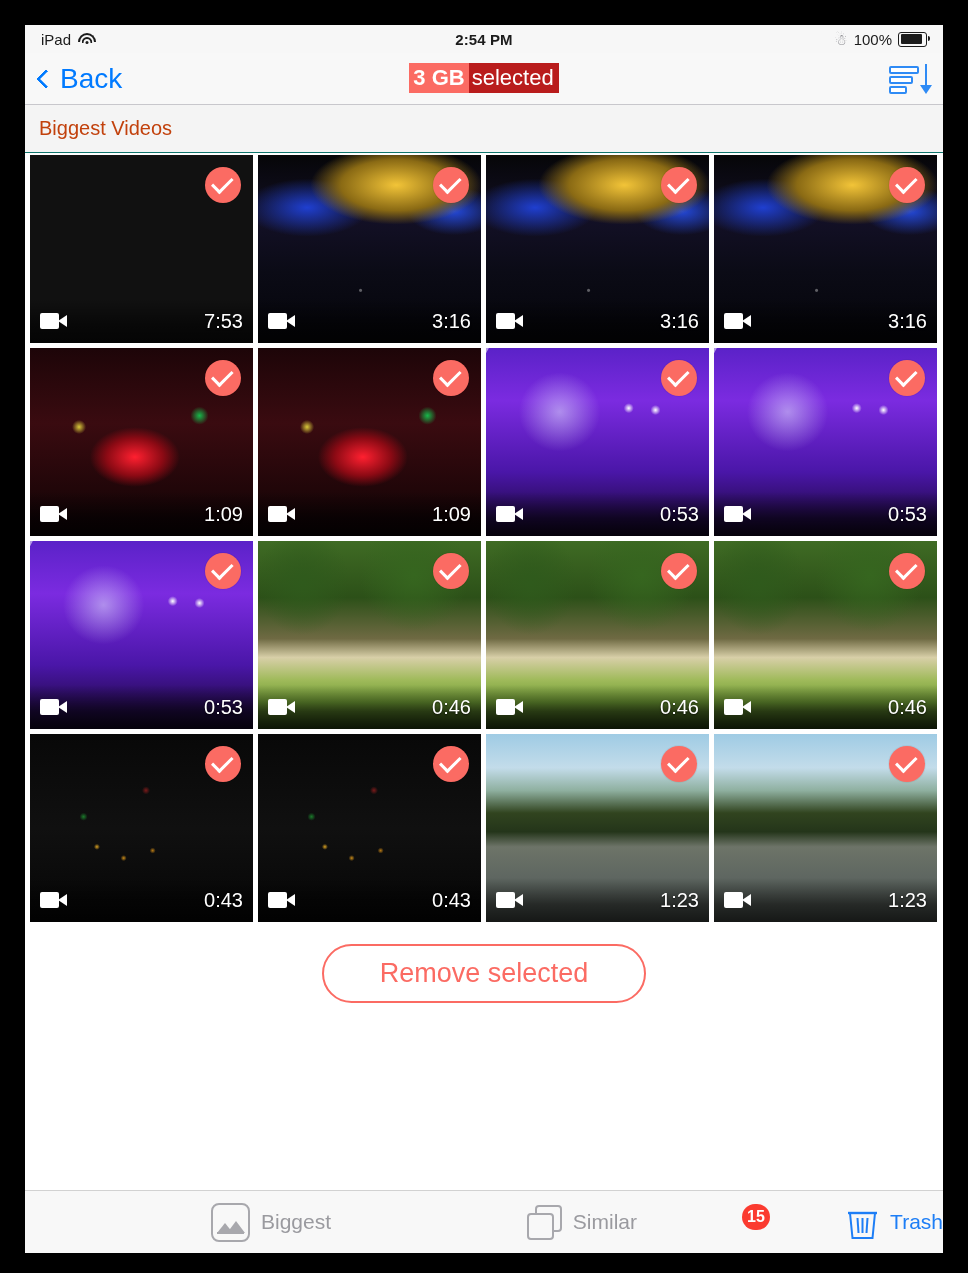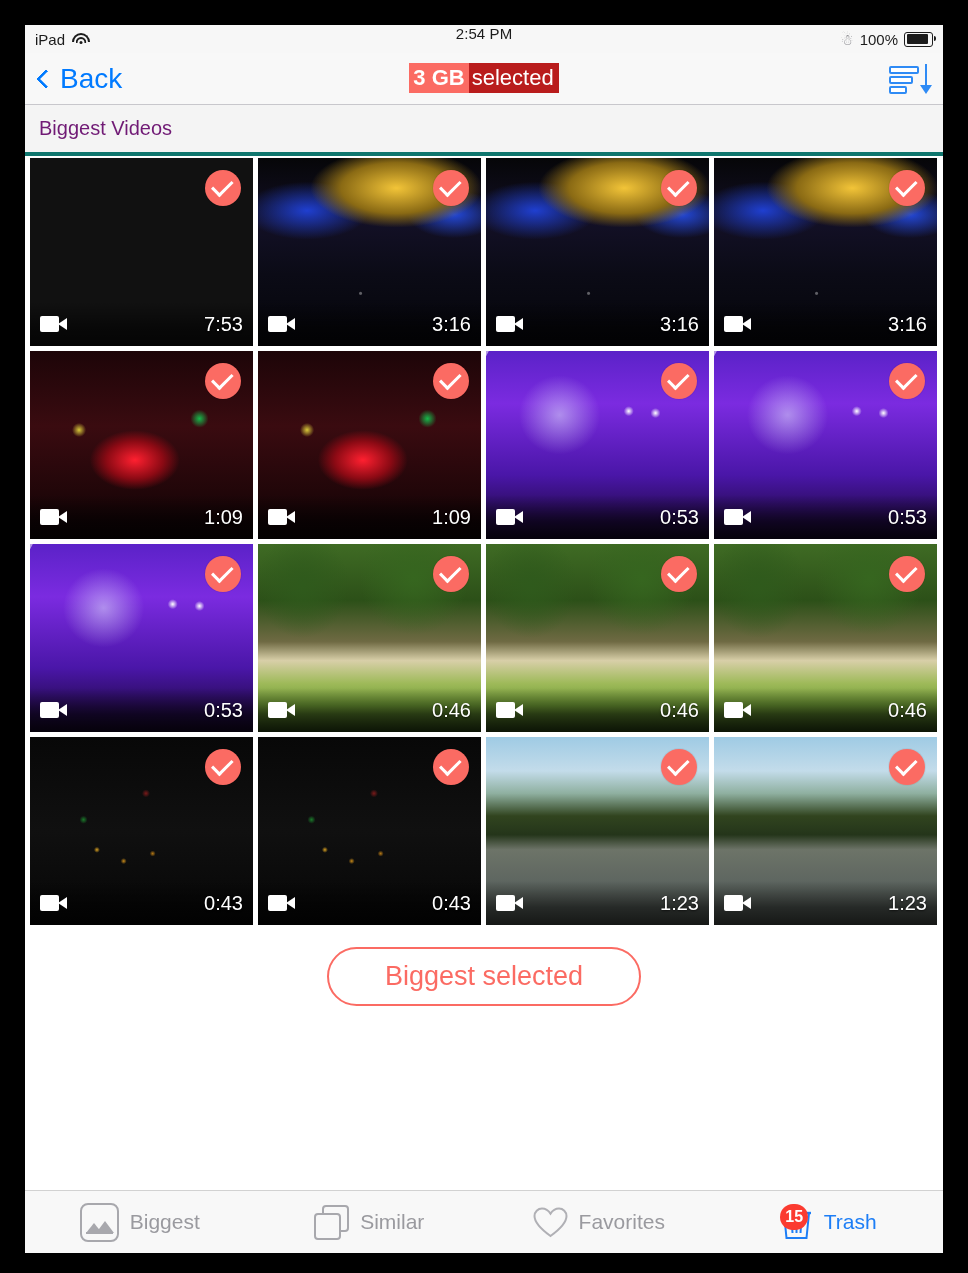--- a/index.html
+++ b/index.html
@@ -13,27 +13,27 @@
     position:absolute;left:25px;top:25px;
     width:918px;height:1228px;
     background:#ffffff;
     display:flex;flex-direction:column;
     overflow:hidden;
   }
   
   .statusbar{
     height:28px;flex:0 0 28px;
     background:#f7f7f7;
-    display:flex;
-    padding:0 10px;
+    display:flex;align-items:center;
+    padding:0 16px;
     font-size:15px;color:#1c1c1c;
     position:relative;
   }
   .sb-left{display:flex;align-items:center;gap:7px;}
-  .sb-center{position:absolute;left:0;right:0;text-align:center;font-weight:normal;font-size:15px;letter-spacing:.1px;}
+  .sb-center{position:absolute;left:0;right:0;text-align:center;font-weight:bold;font-size:15px;letter-spacing:.1px;}
   .sb-right{margin-left:auto;display:flex;align-items:center;gap:6px;position:relative;z-index:2;}
   .wifi-icon{display:inline-block;width:17px;height:13px;position:relative;}
   .wifi-icon i{position:absolute;border:2px solid #1c1c1c;border-bottom:none;border-radius:50% 50% 0 0 / 100% 100% 0 0;left:50%;transform:translateX(-50%);}
   .wifi-icon i:nth-child(1){width:14px;height:7px;top:0px;}
   .wifi-icon i:nth-child(2){width:7px;height:4px;top:4px;}
   .wifi-icon i:nth-child(3){width:3px;height:3px;top:8px;border-radius:50%;border:none;background:#1c1c1c;}
   .bt-icon{font-size:15px;color:#8e8e93;line-height:1;}
   .batt{display:inline-block;width:27px;height:13px;border:1.5px solid #1c1c1c;border-radius:3px;position:relative;}
   .batt::after{content:"";position:absolute;right:-4px;top:3.5px;width:2px;height:5px;background:#1c1c1c;border-radius:0 2px 2px 0;}
   .batt i{position:absolute;left:1.5px;top:1.5px;bottom:1.5px;width:21px;background:#1c1c1c;border-radius:1px;}
@@ -57,22 +57,22 @@
   .sort-btn .b2{top:13px;width:20px;}
   .sort-btn .b3{top:23px;width:14px;}
   .sort-btn .arrow{position:absolute;right:2px;top:1px;width:2.5px;height:24px;background:#2f8bf5;}
   .sort-btn .arrowhead{position:absolute;right:-2.5px;top:22px;width:0;height:0;border-left:6.5px solid transparent;border-right:6.5px solid transparent;border-top:9px solid #2f8bf5;}
   
   .section-hdr{
     flex:0 0 47px;height:47px;
     background:#f4f4f4;
     display:flex;align-items:center;
     padding:0 14px;
-    font-size:20px;color:#701a75;
-    border-bottom:4px solid #0f766e;
+    font-size:20px;color:#c2410c;
+    border-bottom:1px solid #0f766e;
   }
   
   .scroll{flex:1 1 auto;overflow:hidden;background:#ffffff;display:flex;flex-direction:column;}
   .grid{
     padding:2px 0 0 5px;
     display:grid;
     grid-template-columns:repeat(4,223px);
     gap:5px 5px;
     background:#fff;
   }
@@ -102,21 +102,21 @@
     border-radius:34px;padding:12px 56px;font-size:27px;
     font-family:"Liberation Sans",sans-serif;cursor:pointer;
   }
   
   .tabbar{
     margin-top:auto;
     flex:0 0 62px;height:62px;
     background:#f8f8f8;border-top:1px solid #d2d2d2;
     display:flex;align-items:center;
   }
-  .tab{flex:1 1 0;display:flex;align-items:center;justify-content:center;gap:11px;cursor:pointer;color:#9a9a9f;font-size:21px;position:relative;}
+  .tab{flex:1 1 0;display:flex;align-items:center;justify-content:flex-end;gap:11px;cursor:pointer;color:#9a9a9f;font-size:21px;position:relative;}
   .tab.active{color:#1d7ef6;}
   .ic{position:relative;flex:0 0 auto;}
   
   .ic-biggest{width:35px;height:35px;border:2px solid #a8a8ad;border-radius:8px;}
   .ic-biggest .m1,.ic-biggest .m2{position:absolute;bottom:7px;width:0;height:0;border-left:8px solid transparent;border-right:8px solid transparent;border-bottom:10px solid #a8a8ad;}
   .ic-biggest .m1{left:4px;}
   .ic-biggest .m2{left:14px;border-left-width:9px;border-right-width:9px;border-bottom-width:12px;}
   .ic-biggest .base{position:absolute;left:4px;right:4px;bottom:6px;height:2px;background:#a8a8ad;}
   
   .ic-similar{width:35px;height:35px;}
@@ -387,21 +387,21 @@
             <span class="camicon">
               <span class="body"></span>
               <span class="lens"></span>
             </span>
             <span class="dur">1:23</span>
           </div>
         </div>
       </div>
 
     <div class="action-area">
-      <button class="remove-btn">Biggest selected</button>
+      <button class="remove-btn">Remove selected</button>
     </div>
 
     <div class="tabbar">
 
       <div class="tab">
         <span class="ic ic-biggest">
           <span class="m1"></span>
             <span class="m2"></span>
             <span class="base"></span>
         </span>
@@ -409,28 +409,20 @@
       </div>
 
       <div class="tab">
         <span class="ic ic-similar">
           <span class="sq s1"></span>
             <span class="sq s2"></span>
         </span>
         <span>Similar</span>
       </div>
 
-      <div class="tab">
-        <span class="ic ic-fav">
-          <svg width="35" height="31" viewBox="0 0 35 31">
-            <path d="M17.5 29 C 5 20 1.5 13.5 1.5 9 C 1.5 4.8 4.9 1.5 9 1.5 C 12.4 1.5 15.6 3.6 17.5 6.6 C 19.4 3.6 22.6 1.5 26 1.5 C 30.1 1.5 33.5 4.8 33.5 9 C 33.5 13.5 30 20 17.5 29 Z" fill="none" stroke="#b0b0b5" stroke-width="2"></path>
-          </svg>
-        </span>
-        <span>Favorites</span>
-      </div>
 
       <div class="tab active">
         <span class="ic ic-trash">
           <svg width="33" height="35" viewBox="0 0 33 35">
             <path d="M4 8 L29 8 L26.5 33 L6.5 33 Z" fill="none" stroke="#1d7ef6" stroke-width="2"></path>
             <line x1="2" y1="8" x2="31" y2="8" stroke="#1d7ef6" stroke-width="2.4"></line>
             <line x1="11.5" y1="13" x2="12.5" y2="28" stroke="#1d7ef6" stroke-width="2"></line>
             <line x1="16.5" y1="13" x2="16.5" y2="28" stroke="#1d7ef6" stroke-width="2"></line>
             <line x1="21.5" y1="13" x2="20.5" y2="28" stroke="#1d7ef6" stroke-width="2"></line>
           </svg>

